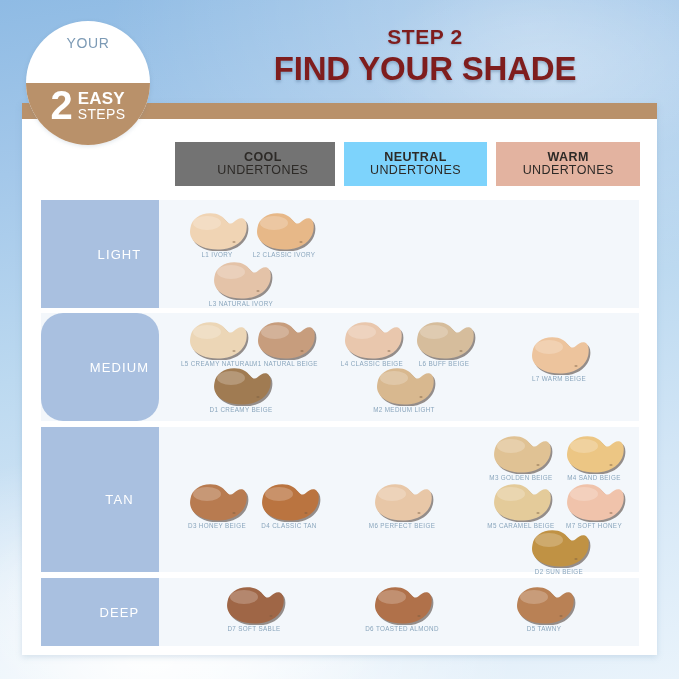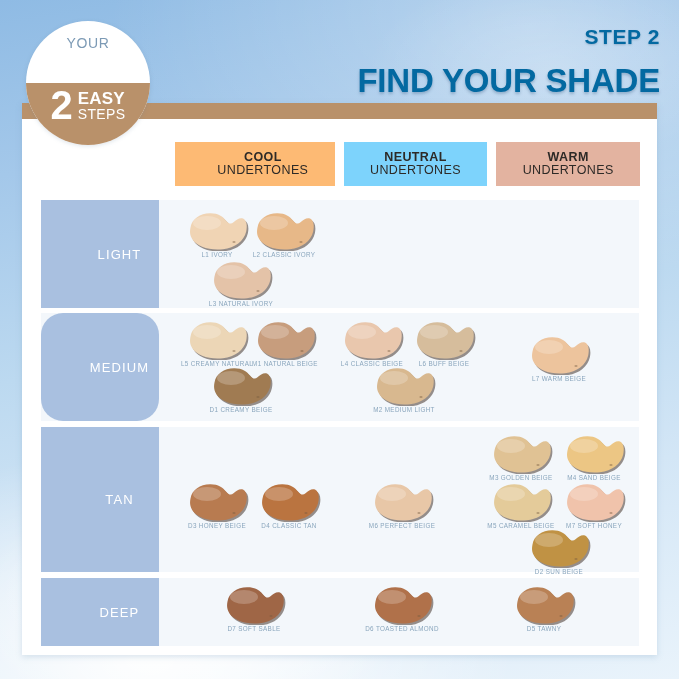--- a/index.html
+++ b/index.html
@@ -44,38 +44,38 @@
     background: radial-gradient(ellipse at 50% 50%, rgba(255,255,255,0.22) 0%, rgba(255,255,255,0.0) 68%);
     pointer-events: none;
   }
 
   
   .heading {
     position: absolute;
     left: 190px;
     top: 26px;
     width: 470px;
-    text-align: right;
-    color: #0369a1;
+    text-align: center;
+    color: #7f1d1d;
     z-index: 6;
     user-select: none;
   }
   .heading .step {
     font-size: 21px;
     font-weight: bold;
     letter-spacing: 0.6px;
     line-height: 1.0;
     text-shadow: 0 1px 2px rgba(90,120,150,0.40);
   }
   .heading .title {
     font-size: 33px;
     font-weight: bold;
     letter-spacing: -0.2px;
     line-height: 1.12;
-    margin-top: 16px;
+    margin-top: 4px;
     text-shadow: 0 2px 3px rgba(85,120,155,0.45);
   }
 
   
   .card {
     position: absolute;
     left: 22px;
     top: 103px;
     width: 635px;
     height: 552px;
@@ -499,21 +499,21 @@
             <path d="M5.5,16.5 C7,7.5 15,2.5 25,2.2 C33,2 38,5.5 41,9.5 C43.5,12.8 46,13.6 48.5,11.3 C51.5,8.5 55,6.2 58,7.6 C61.5,9.2 62.6,14.5 61.2,20.5 C59,30 50,37 38,38.2 C24,39.6 12,35.5 7.5,28.5 C4.6,24 4.8,20.2 5.5,16.5 Z" fill="#b98155"></path>
             <ellipse cx="22" cy="12" rx="14" ry="7" fill="rgba(255,255,255,0.22)"></ellipse>
             <ellipse cx="49" cy="31" rx="1.6" ry="1.0" fill="rgba(120,90,65,0.45)"></ellipse>
           </svg>
         </div>
         <div class="sw-label" style="color: rgb(138, 166, 189);">D5 TAWNY</div>
       </div>
     </div>
 
   <div class="undertone-row" id="undertone-row">
-      <div class="undertone" style="background: #fdba74; padding-left: 16px;">
+      <div class="undertone" style="background: #737373; padding-left: 16px;">
         <div class="u-name">COOL</div>
         <div class="u-sub">UNDERTONES</div>
       </div>
       <div class="undertone" style="background: #7dd3fc;">
         <div class="u-name">NEUTRAL</div>
         <div class="u-sub">UNDERTONES</div>
       </div>
       <div class="undertone" style="background: rgb(227, 179, 160);">
         <div class="u-name">WARM</div>
         <div class="u-sub">UNDERTONES</div>

